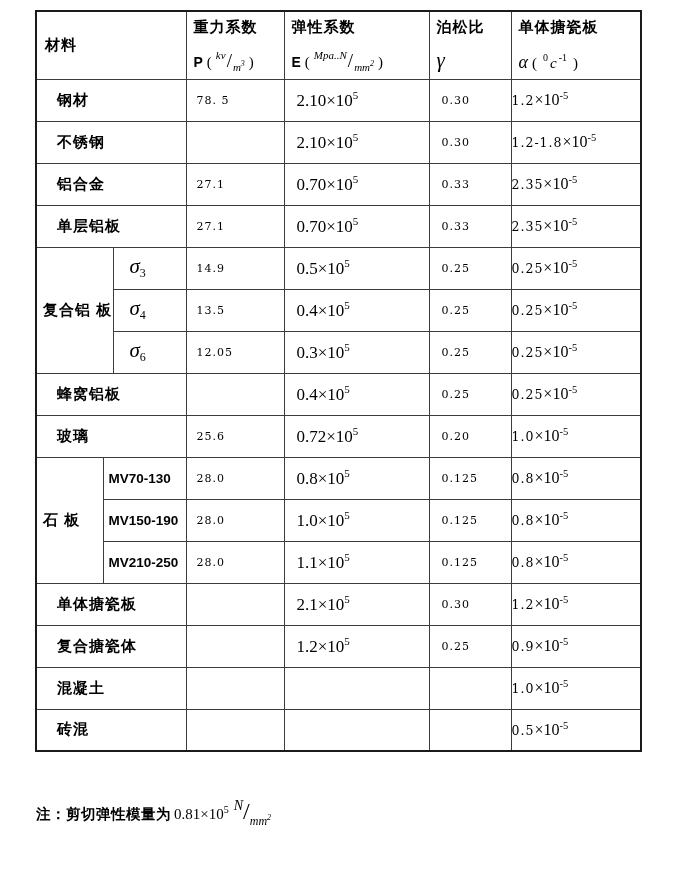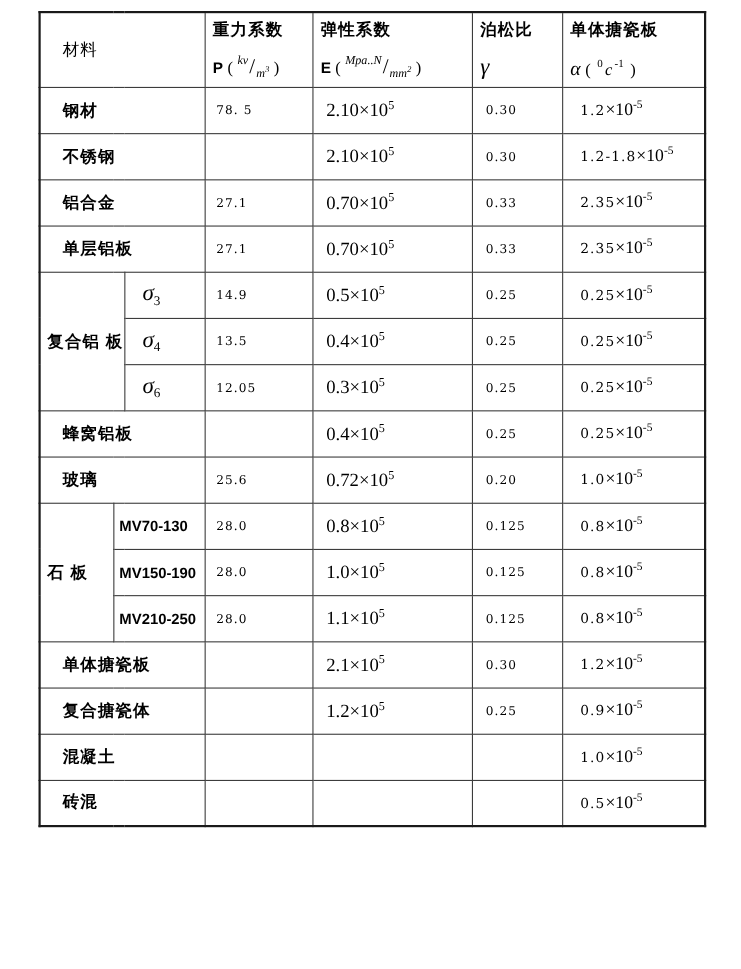--- a/index.html
+++ b/index.html
@@ -26,21 +26,21 @@
     white-space: nowrap;
   }
   tr.hr { height: 68px; }
   tr.r  { height: 42px; }
 
   
   .hcell { vertical-align: middle; }
   .ht { font-weight: bold; font-size: 15px; letter-spacing: 1px; }
   .hstack { padding: 5px 0 4px 7px; display: flex; flex-direction: column; justify-content: space-between; height: 64px; }
   .hu { font-size: 14px; font-weight: bold; }
-  .mat-h { font-weight: normal; font-size: 15px; padding-left: 20px; letter-spacing: 1px; }
+  .mat-h { font-weight: bold; font-size: 15px; padding-left: 8px; letter-spacing: 1px; }
   .sym-gamma { font-family: "Liberation Serif", serif; font-style: italic; font-size: 21px; font-weight: normal; }
   .sym-alpha { font-family: "Liberation Serif", serif; font-style: italic; font-size: 18px; font-weight: normal; }
   .paren { font-weight: normal; font-size: 15px; font-family: "Liberation Serif", serif; margin: 0 4px; }
   .frac { font-family: "Liberation Serif", serif; font-weight: normal; margin-top: 12px; }
   .fnum { font-style: italic; font-size: 11px; vertical-align: 8px; }
   .fslash { font-size: 19px; margin: 0 1px; }
   .fden { font-style: italic; font-size: 11px; vertical-align: -4px; }
   .fden sup, .fnum sup { font-size: 8px; }
   .usup { font-family: "Liberation Serif", serif; font-weight: normal; font-size: 10px; vertical-align: 7px; margin: 0 2px; }
   .ubase { font-family: "Liberation Serif", serif; font-style: italic; font-weight: normal; font-size: 15px; }
@@ -49,21 +49,21 @@
   td.mat { font-weight: bold; font-size: 15px; padding-left: 20px; letter-spacing: 1px; }
   td.grp { font-weight: bold; font-size: 15px; padding-left: 6px; letter-spacing: 1px; }
   td.sig { padding-left: 16px; font-family: "Liberation Serif", serif; }
   .sg  { font-style: italic; font-size: 21px; }
   .sgs { font-size: 12px; }
   td.mv { font-weight: bold; font-size: 13.5px; padding-left: 5px; }
   td.grav, td.poi { font-family: "DejaVu Serif", serif; font-size: 11px; padding-left: 10px; letter-spacing: 1px; }
   td.poi { padding-left: 12px; }
   td.ela { font-family: "Liberation Serif", serif; font-size: 17px; padding-left: 12px; }
   td.ela sup { font-size: 11px; }
-  td.exp { font-family: "Liberation Serif", serif; padding-left: 16px; }
+  td.exp { font-family: "Liberation Serif", serif; padding-left: 0; }
   td.exp .xm { font-size: 12.5px; font-family: "DejaVu Serif", serif; letter-spacing: 1px; }
   td.exp .x10b { font-size: 16px; }
   td.exp sup { font-size: 10.5px; }
 
   
   .note { position: absolute; left: 36px; top: 798px; height: 50px; }
   .note-label { font-weight: bold; font-size: 14.5px; letter-spacing: 0.5px; }
   .note-val { font-family: "Liberation Serif", serif; font-size: 15px; margin-left: 3px; }
   .note-val sup { font-size: 10px; }
   .nfrac { font-family: "Liberation Serif", serif; margin-left: 5px; }
@@ -242,14 +242,17 @@
   <tr class="r">
     <td colspan="3" class="mat"><span>砖混</span></td>
     <td class="grav"></td>
     <td class="ela"></td>
     <td class="poi"></td>
     <td class="exp"><span class="xm">0.5</span><span class="x10b">×10</span><sup>-5</sup></td>
   </tr>
 </tbody>
     </table>
 
-
+<div class="note">
+  <span class="note-label">注：剪切弹性模量为</span><span class="note-val"><span>0.81</span><span>×10</span><sup>5</sup></span><span class="nfrac"><span class="nnum">N</span><span class="nslash">/</span><span class="nden"><span>mm</span><sup>2</sup></span></span>
 </div>
 
+</div>
+
 </body></html>

